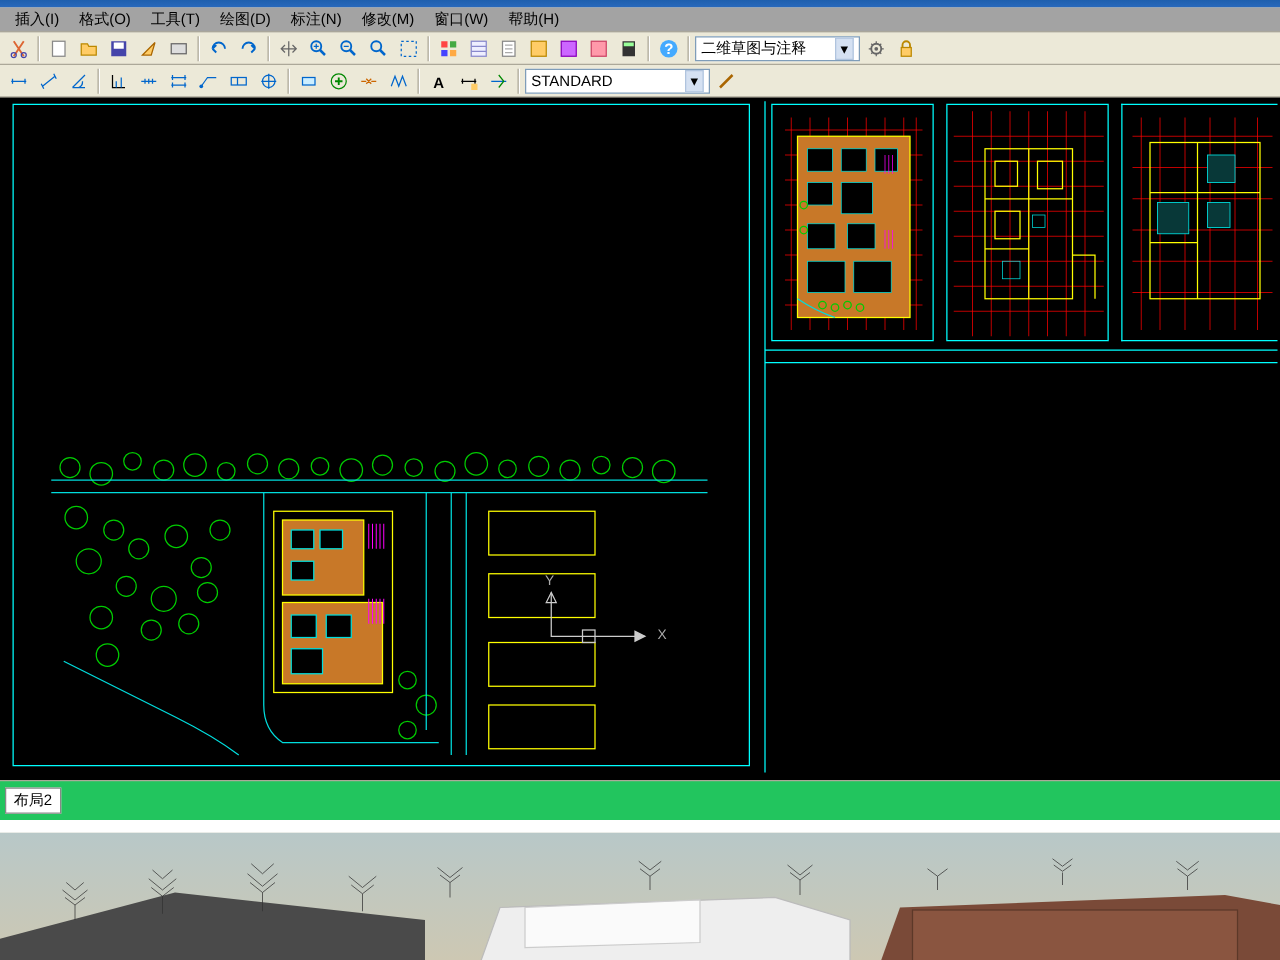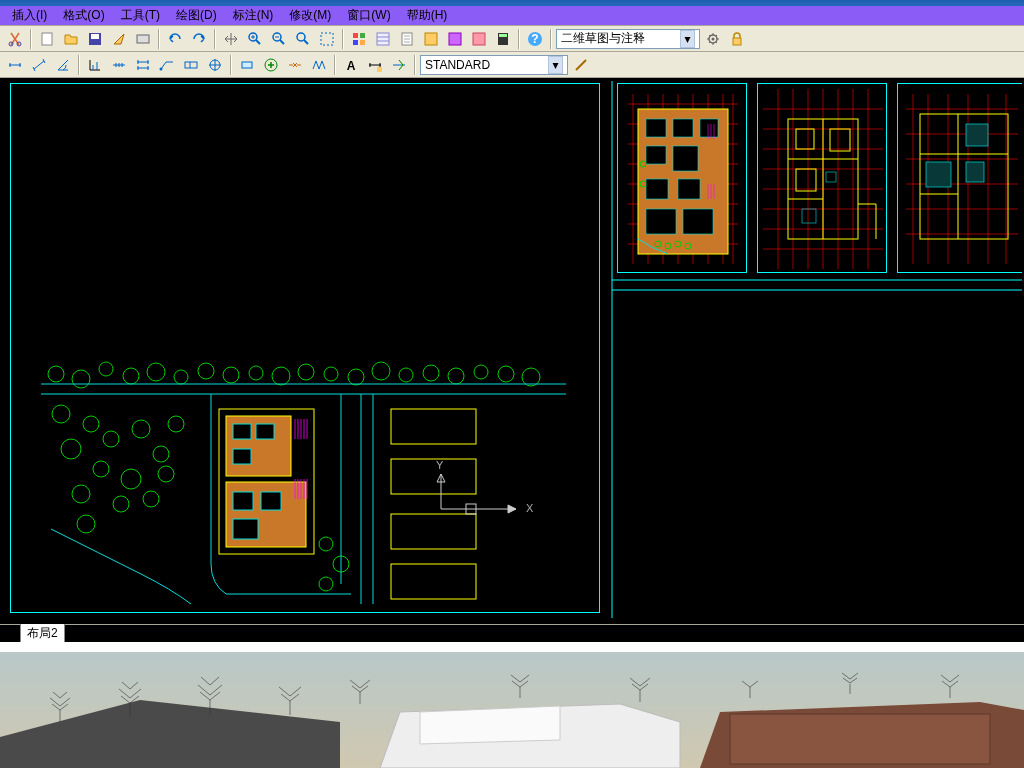--- a/index.html
+++ b/index.html
@@ -1,27 +1,27 @@
 <!DOCTYPE html>
 <html><head>
 <meta charset="utf-8">
 <style>
 * { margin: 0; padding: 0; box-sizing: border-box; font-family: 'SimSun', Arial, sans-serif; font-size: 12px; }
 body { width: 1024px; height: 768px; overflow: hidden; background: #ece9d8; }
 .titlebar { height: 6px; background: linear-gradient(#1e5fae, #2869bd); }
-.menubar { height: 20px; background: #8b5cf6; display: flex; align-items: center; padding: 0 4px; border-bottom: 1px solid #aca899; }
+.menubar { height: 20px; background: #a3a3a3; display: flex; align-items: center; padding: 0 4px; border-bottom: 1px solid #aca899; }
 .menubar span { padding: 2px 8px; cursor: default; }
 .toolbar { height: 26px; background: #ece9d8; display: flex; align-items: center; padding: 2px 4px; gap: 2px; border-bottom: 1px solid #aca899; }
 .toolbar2 { height: 26px; background: #ece9d8; display: flex; align-items: center; padding: 2px 4px; gap: 2px; border-bottom: 1px solid #aca899; }
 .tool-btn { width: 22px; height: 22px; display: flex; align-items: center; justify-content: center; border: 1px solid transparent; cursor: pointer; }
 .sep { width: 2px; height: 20px; border-left: 1px solid #aca899; border-right: 1px solid #fff; margin: 0 2px; }
 .combo { height: 20px; background: #fff; border: 1px solid #7f9db9; display: flex; align-items: center; padding: 0 4px; }
 .combo-arrow { width: 15px; height: 18px; background: #d5e1f2; border: 1px solid #b0c4de; display: flex; align-items: center; justify-content: center; margin-left: auto; }
 .canvas-area { height: 546px; background: #000; position: relative; }
-.status-tab { height: 18px; background: #000000; display: flex; align-items: center; padding: 0 20px; border-top: 1px solid #aca899; }
+.status-tab { height: 32px; background: #22c55e; display: flex; align-items: center; padding: 0 4px; border-top: 1px solid #aca899; }
 .render-view { height: 126px; background: linear-gradient(#b8c8c8, #d0c8b0); position: relative; border-top: 10px solid #fff; }
 svg { display: block; }
 .mini-view { position: absolute; border: 1px solid #0ff; background: #000; }
 .main-view { position: absolute; left: 10px; top: 5px; width: 590px; height: 530px; border: 1px solid #0ff; }
 .axis-label { position: absolute; color: #aaa; font-size: 11px; }
 </style>
 </head>
 <body>
 
 <div class="titlebar"></div>
@@ -157,21 +157,21 @@
       </svg>
     </div>
   <div class="sep"></div>
   <div class="tool-btn">
       <svg width="16" height="16">
         <circle cx="8" cy="8" r="7" fill="#4af"></circle>
         <text x="8" y="12" text-anchor="middle" fill="#fff" font-size="11" font-weight="bold">?</text>
       </svg>
     </div>
   <div class="sep"></div>
-  <div class="combo" style="width:144px">
+  <div class="combo" style="width:132px">
     <span>二维草图与注释</span>
     <div class="combo-arrow">▾</div>
   </div>
   <div class="tool-btn">
       <svg width="16" height="16">
         <circle cx="8" cy="8" r="4" fill="none" stroke="#666" stroke-width="1.5"></circle>
         <circle cx="8" cy="8" r="1.5" fill="#666"></circle>
         <path d="M8 2v2M8 12v2M2 8h2M12 8h2M4 4l1.5 1.5M12 12l-1.5-1.5M4 12l1.5-1.5M12 4l-1.5 1.5" stroke="#666"></path>
       </svg>
     </div>

